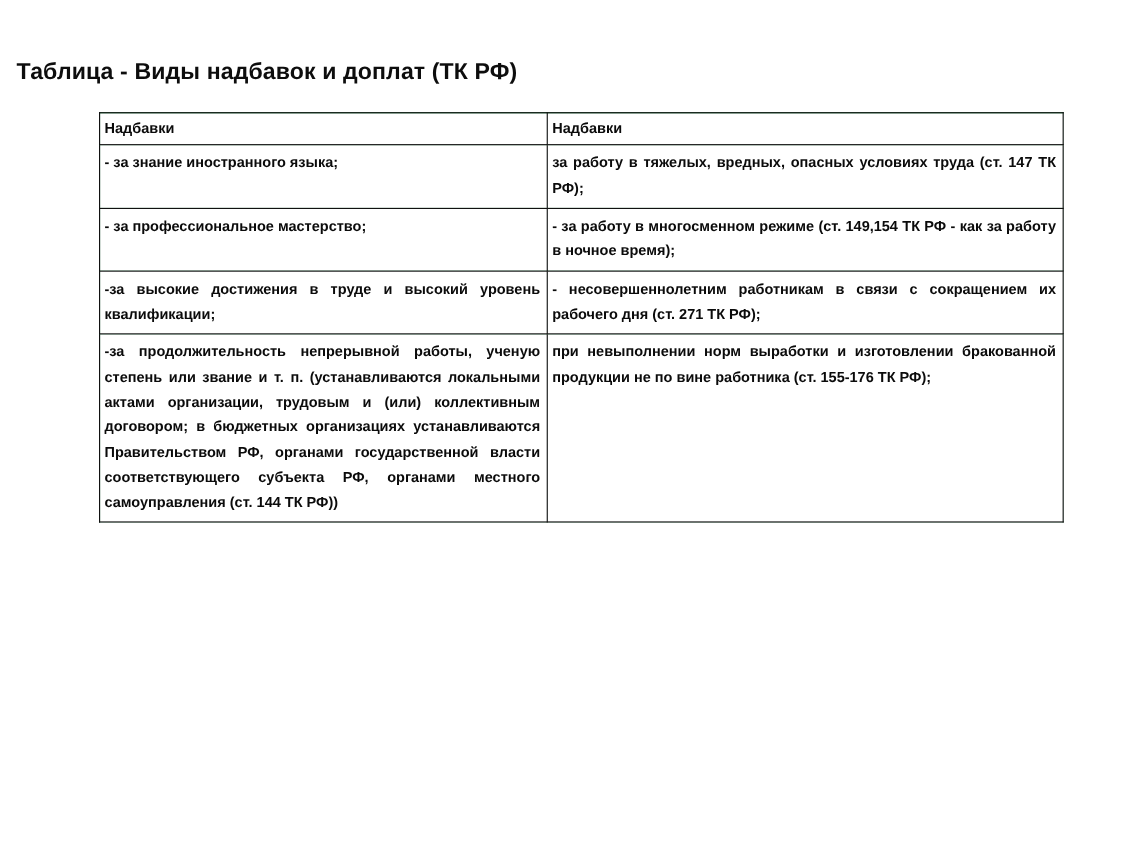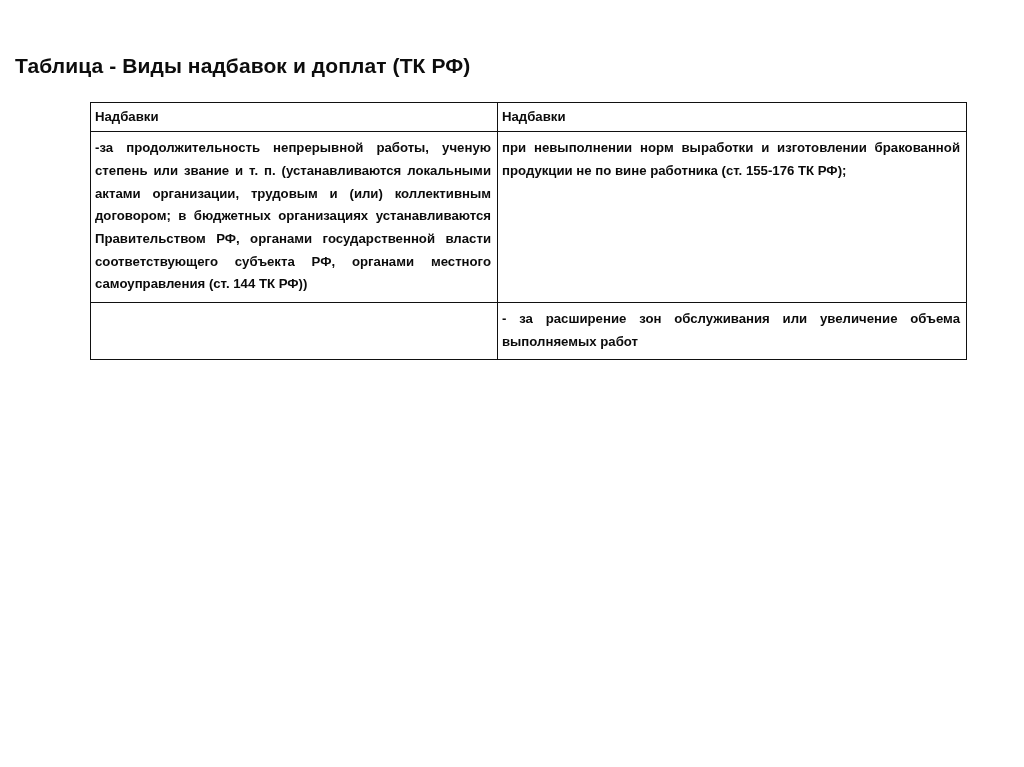--- a/index.html
+++ b/index.html
@@ -101,32 +101,40 @@
         <col class="col-right">
       </colgroup>
       <thead>
         <tr>
           <th>Надбавки</th>
           <th>Надбавки</th>
         </tr>
       </thead>
       <tbody>
 
+        <tr>
+          <td class="flush">- за знание иностранного языка;</td>
+          <td class="just">за работу в тяжелых, вредных, опасных условиях труда (ст. 147 ТК РФ);</td>
+        </tr>
 
+        <tr>
+          <td class="flush">- за профессиональное мастерство;</td>
+          <td class="just">- за работу в многосменном режиме (ст. 149,154 ТК РФ - как за работу в ночное время);</td>
+        </tr>
 
+        <tr>
+          <td class="just">-за высокие достижения в труде и высокий уровень квалификации;</td>
+          <td class="just">- несовершеннолетним работникам в связи с сокращением их рабочего дня (ст. 271 ТК РФ);</td>
+        </tr>
 
         <tr>
           <td class="just">-за продолжительность непрерывной работы, ученую степень или звание и т. п. (устанавливаются локальными актами организации, трудовым и (или) коллективным договором; в бюджетных организациях устанавливаются Правительством РФ, органами государственной власти соответствующего субъекта РФ, органами местного самоуправления (ст. 144 ТК РФ))</td>
           <td class="just">при невыполнении норм выработки и изготовлении бракованной продукции не по вине работника (ст. 155-176 ТК РФ);</td>
         </tr>
 
 
-        <tr>
-          <td class="empty"></td>
-          <td class="just">- за расширение зон обслуживания или увеличение объема выполняемых работ</td>
-        </tr>
 
 
       </tbody>
     </table>
   </div>
 
 </div>
 
 </body></html>

